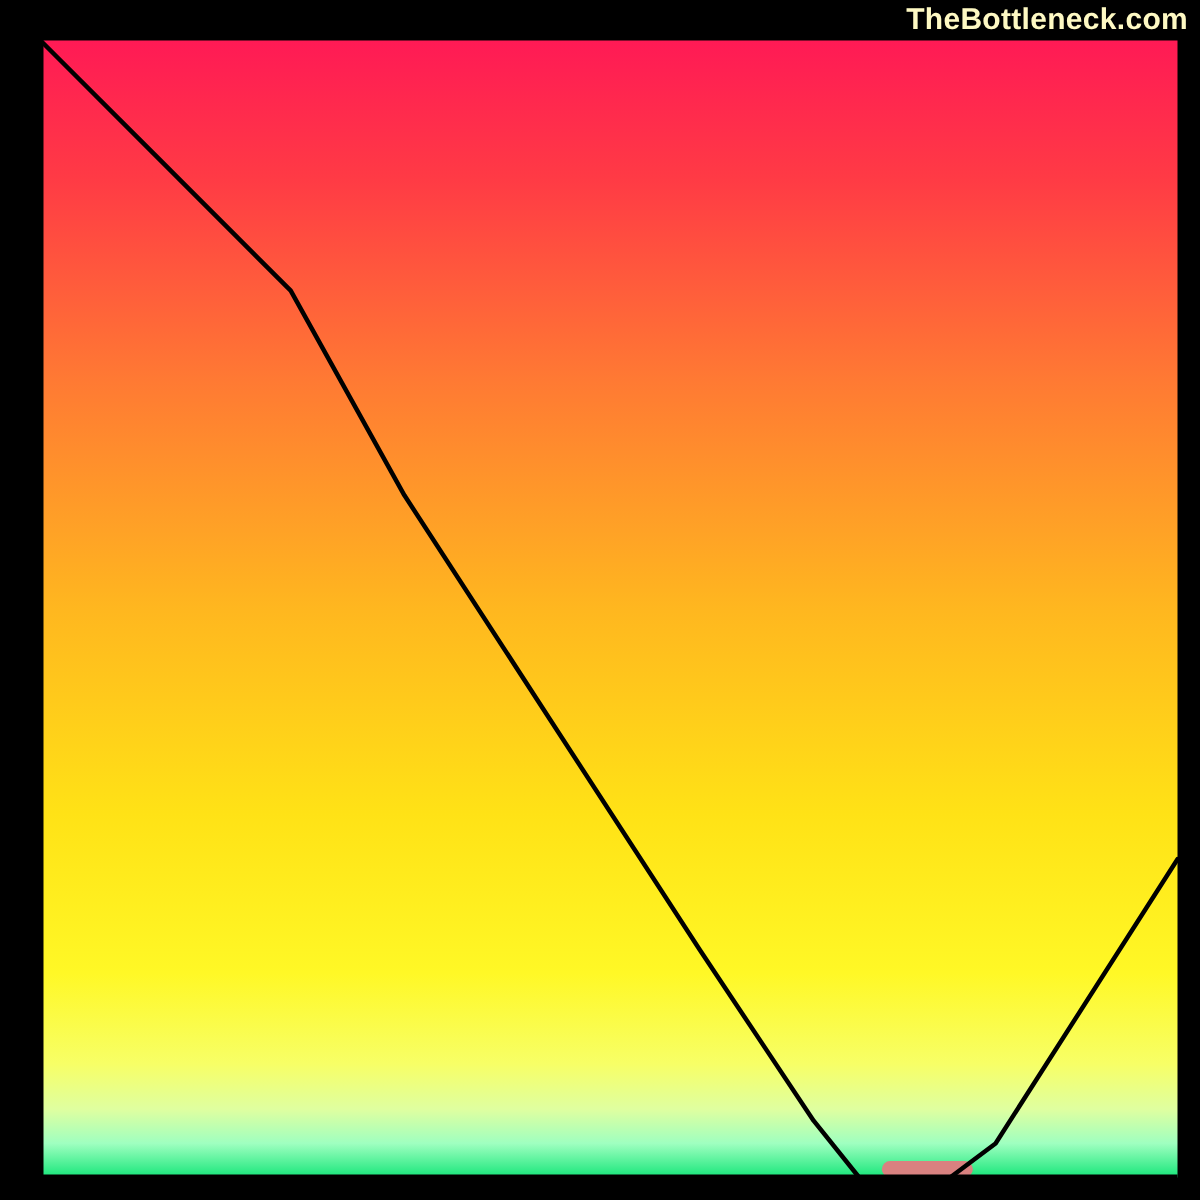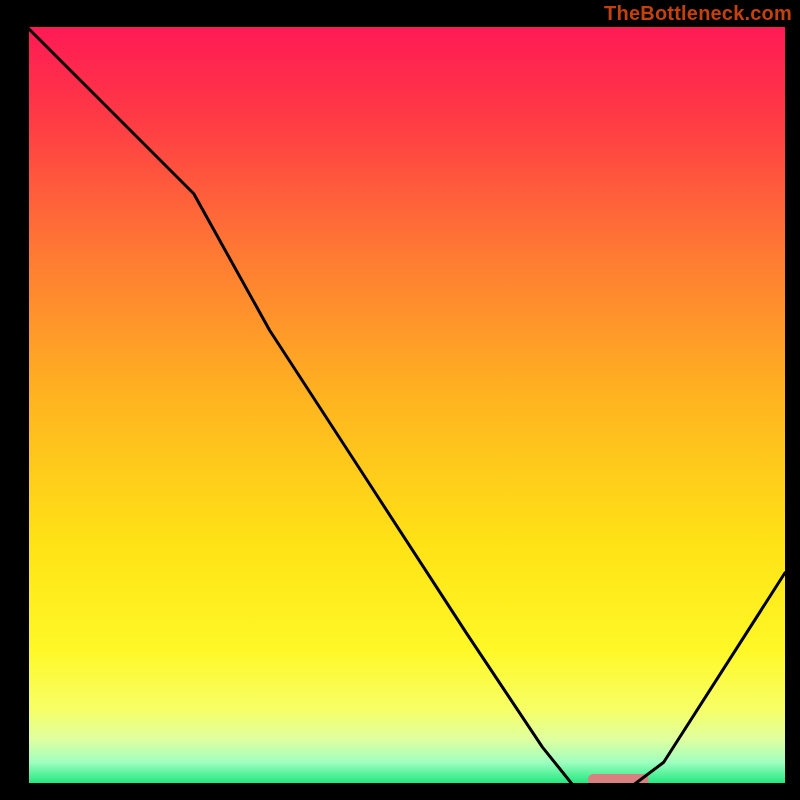--- a/index.html
+++ b/index.html
@@ -20,21 +20,21 @@
     top: 0;
     left: 0;
   }
   .watermark {
     position: absolute;
     top: 2px;
     right: 8px;
     font-family: Arial, Helvetica, sans-serif;
     font-size: 20px;
     font-weight: 600;
-    color: #c2410c;
+    color: #fef9c3;
     letter-spacing: 0.2px;
   }
 </style>
 </head>
 <body>
 
 <div class="stage">
   <svg id="svg" width="800" height="800" viewBox="0 0 800 800">
       <defs>
         <linearGradient id="bg" x1="0" y1="0" x2="0" y2="1">

